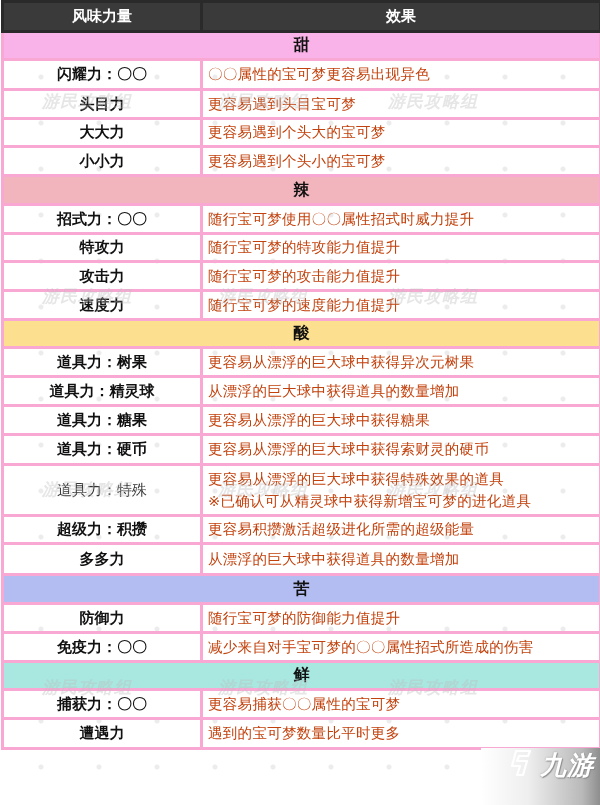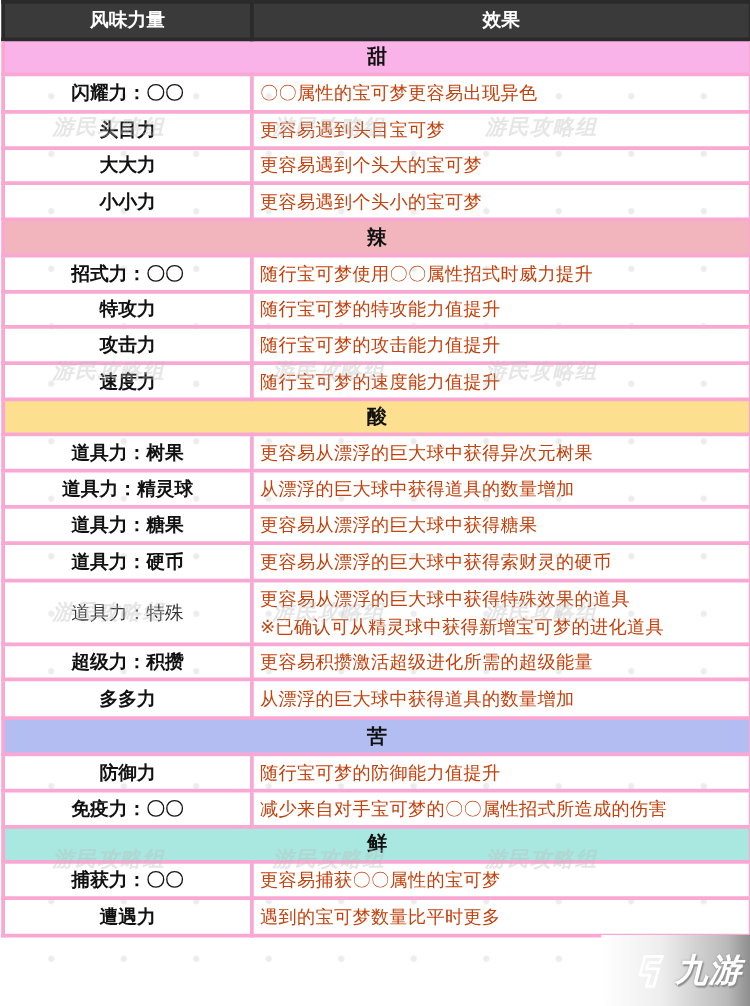--- a/index.html
+++ b/index.html
@@ -16,21 +16,21 @@
          border-color: #2a2a2a; }
     th + th { border-left: 1px solid #111; }
     tr.sect td { text-align: center; font-weight: bold; font-size: 16px; height: 28px; color: #111; }
     td.pw { text-align: center; font-weight: bold; font-size: 15px; color: #111; background: transparent; }
     td.ef { text-align: left; padding-left: 5px; font-size: 14.5px; color: #c2410c; letter-spacing: 0.3px; }
     td.ef .note { display: block; margin-top: 3px; }
     .wm { position: absolute; color: rgba(190,190,190,0.38); font-weight: bold; font-size: 17px; letter-spacing: 1px;
           pointer-events: none; font-style: italic; }
     .logo { position: absolute; left: 481px; top: 748px; width: 119px; height: 57px;
             background: linear-gradient(90deg, #ffffff 0%, #eeeeee 40%, #b9b9b9 85%, #8e8e8e 100%);
-            display: flex; align-items: center; justify-content: flex-end; padding-right: 6px; box-sizing: border-box; }
+            display: flex; justify-content: flex-end; padding-right: 6px; box-sizing: border-box; }
     .logo .glyph { width: 26px; height: 30px; margin-right: 6px; }
     .logo .txt { color: #ffffff; font-size: 26px; font-weight: bold; font-style: italic;
                  text-shadow: 0 0 2px #9a9a9a, 1px 1px 1px #8a8a8a; letter-spacing: 1px; }
   </style>
 </head>
 <body>
 
 <div class="bgdots"></div>
 
 <table>

